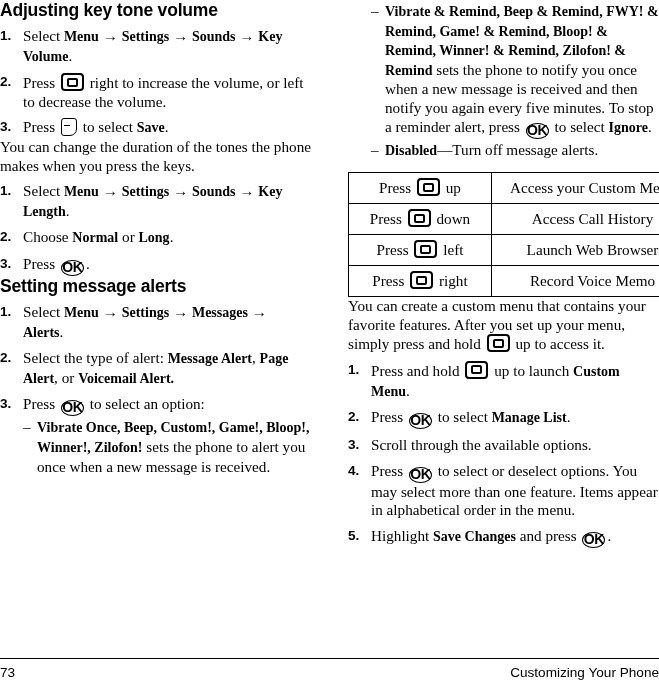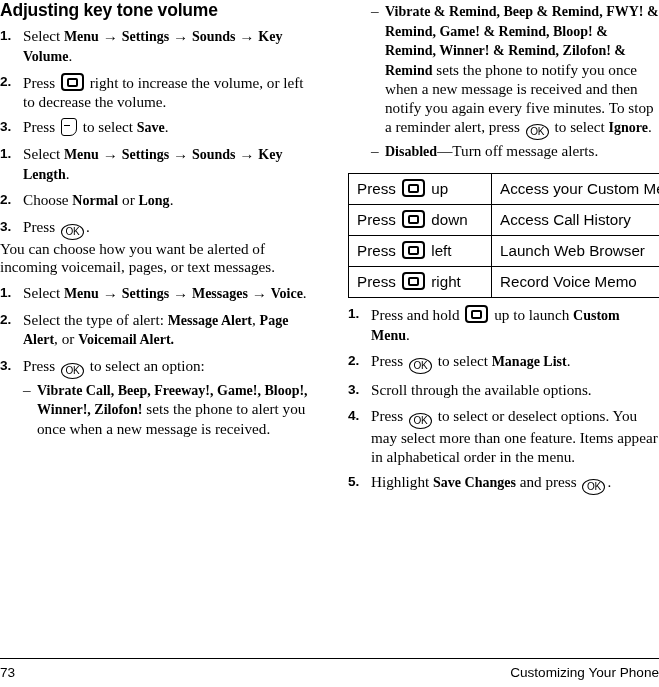--- a/index.html
+++ b/index.html
@@ -122,22 +122,22 @@
     border: 2px solid #000;
     border-radius: 2px;
   }
   .ico-ok {
     width: 21px;
     height: 14px;
     border: 1.6px solid #000;
     border-radius: 50%;
     margin: 0 2px;
     font-family: "Liberation Sans", sans-serif;
-    font-weight: normal;
-    font-size: 10px;
+    font-weight: bold;
+    font-size: 14px;
     line-height: 13px;
     text-align: center;
     letter-spacing: -0.3px;
   }
   .ico-soft {
     width: 14px;
     height: 16px;
     border: 1.6px solid #000;
     border-radius: 3px 3px 7px 3px;
     margin: 0 2px;
@@ -156,24 +156,25 @@
   
   table.shortcut-table {
     border-collapse: collapse;
     width: 311px;
     margin-top: 12px;
     table-layout: fixed;
   }
   table.shortcut-table td {
     border: 1.4px solid #000;
     padding: 5px 8px 6px 8px;
-    font-family: Liberation Sans, sans-serif;
+    font-family: Liberation Serif, serif;
     font-size: 15.2px;
     line-height: 18px;
     vertical-align: middle;
+    text-align: center;
   }
   table.shortcut-table td.c1 { width: 126px; }
   table.shortcut-table td.c2 { width: 185px; }
 
   
   .footer-rule {
     position: absolute;
     left: 0;
     top: 658px;
     width: 659px;
@@ -206,31 +207,32 @@
 
 <div class="page">
 
   <div class="col col-left" id="left-column">
       <h2 class="section-heading">Adjusting key tone volume</h2>
       <ol class="steps">
         <li><span class="num">1.</span>Select <span class="ui">Menu</span><span class="arrow"> → </span><span class="ui">Settings</span><span class="arrow"> → </span><span class="ui">Sounds</span><span class="arrow"> → </span><span class="ui">Key Volume</span>.</li>
         <li><span class="num">2.</span>Press <span class="ico ico-nav"></span> right to increase the volume, or left to decrease the volume.</li>
         <li><span class="num">3.</span>Press <span class="ico ico-soft"></span> to select <span class="ui">Save</span>.</li>
       </ol>
+      <p class="body-text">You can change the duration of the tones the phone makes when you press the keys.</p>
       <ol class="steps">
         <li><span class="num">1.</span>Select <span class="ui">Menu</span><span class="arrow"> → </span><span class="ui">Settings</span><span class="arrow"> → </span><span class="ui">Sounds</span><span class="arrow"> → </span><span class="ui">Key Length</span>.</li>
         <li><span class="num">2.</span>Choose <span class="ui">Normal</span> or <span class="ui">Long</span>.</li>
         <li><span class="num">3.</span>Press <span class="ico ico-ok">OK</span>.</li>
       </ol>
-      <p class="body-text">You can choose how you want be alerted of incoming voicemail, pages, or text messages.</p>
-      <ol class="steps">
-        <li><span class="num">1.</span>Select <span class="ui">Menu</span><span class="arrow"> → </span><span class="ui">Settings</span><span class="arrow"> → </span><span class="ui">Messages</span><span class="arrow"> → </span><span class="ui">Voice</span>.</li>
+      <h2 class="section-heading gap-before-heading">Setting message alerts</h2>
+      <ol class="steps">
+        <li><span class="num">1.</span>Select <span class="ui">Menu</span><span class="arrow"> → </span><span class="ui">Settings</span><span class="arrow"> → </span><span class="ui">Messages</span><span class="arrow"> → </span><span class="ui">Alerts</span>.</li>
         <li><span class="num">2.</span>Select the type of alert: <span class="ui">Message Alert</span>, <span class="ui">Page Alert</span>, or <span class="ui">Voicemail Alert.</span></li>
         <li><span class="num">3.</span>Press <span class="ico ico-ok">OK</span> to select an option:<ul class="dash-list">
-            <li><span class="dash">–</span><span class="ui">Vibrate Call, Beep, Freeway!, Game!, Bloop!, Winner!, Zilofon!</span> sets the phone to alert you once when a new message is received.</li>
+            <li><span class="dash">–</span><span class="ui">Vibrate Once, Beep, Custom!, Game!, Bloop!, Winner!, Zilofon!</span> sets the phone to alert you once when a new message is received.</li>
           </ul></li>
       </ol>
     </div>
 
   <div class="col col-right" id="right-column">
       <ul class="dash-list top-level">
         <li><span class="dash">–</span><span class="ui">Vibrate &amp; Remind, Beep &amp; Remind, FWY! &amp; Remind, Game! &amp; Remind, Bloop! &amp; Remind, Winner! &amp; Remind, Zilofon! &amp; Remind</span> sets the phone to notify you once when a new message is received and then notify you again every five minutes. To stop a reminder alert, press <span class="ico ico-ok">OK</span> to select <span class="ui">Ignore</span>.</li>
         <li><span class="dash">–</span><span class="ui">Disabled</span>—Turn off message alerts.</li>
       </ul>
       <table class="shortcut-table">
@@ -246,20 +248,21 @@
           <tr>
             <td class="c1"><span class="nowrap">Press <span class="ico ico-nav"></span> left</span></td>
             <td class="c2">Launch Web Browser</td>
           </tr>
           <tr>
             <td class="c1"><span class="nowrap">Press <span class="ico ico-nav"></span> right</span></td>
             <td class="c2">Record Voice Memo</td>
           </tr>
         </tbody>
       </table>
+      <p class="body-text">You can create a custom menu that contains your favorite features. After you set up your menu, simply press and hold <span class="ico ico-nav"></span> up to access it.</p>
       <ol class="steps">
         <li><span class="num">1.</span>Press and hold <span class="ico ico-nav"></span> up to launch <span class="ui">Custom Menu</span>.</li>
         <li><span class="num">2.</span>Press <span class="ico ico-ok">OK</span> to select <span class="ui">Manage List</span>.</li>
         <li><span class="num">3.</span>Scroll through the available options.</li>
         <li><span class="num">4.</span>Press <span class="ico ico-ok">OK</span> to select or deselect options. You may select more than one feature. Items appear in alphabetical order in the menu.</li>
         <li><span class="num">5.</span>Highlight <span class="ui">Save Changes</span> and press <span class="ico ico-ok">OK</span>.</li>
       </ol>
     </div>
 
   <div class="footer-rule"></div>

